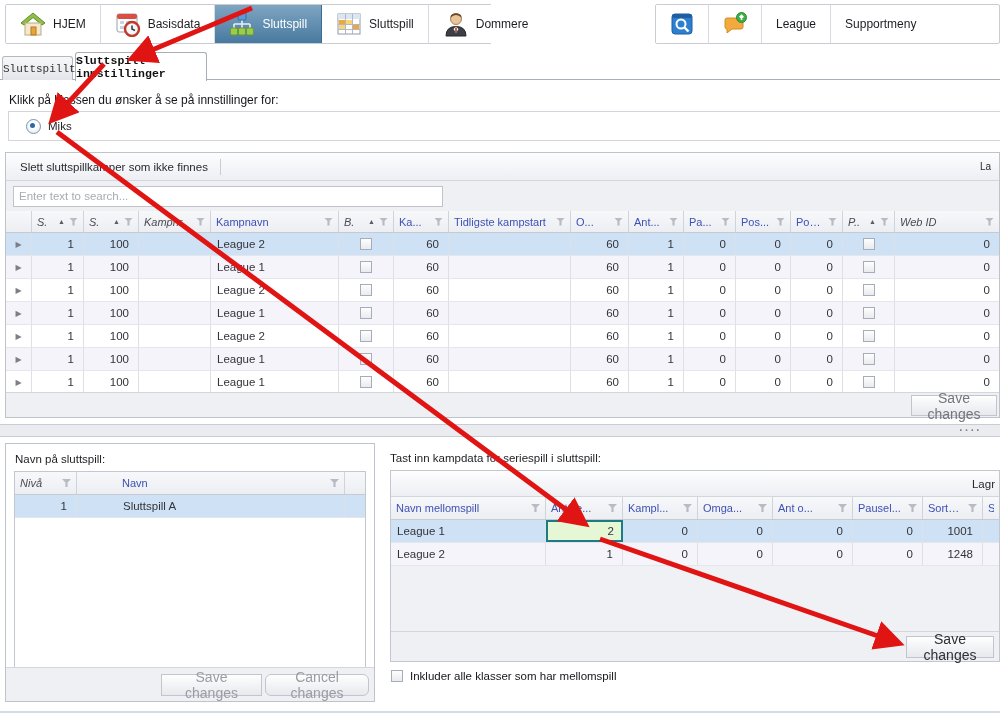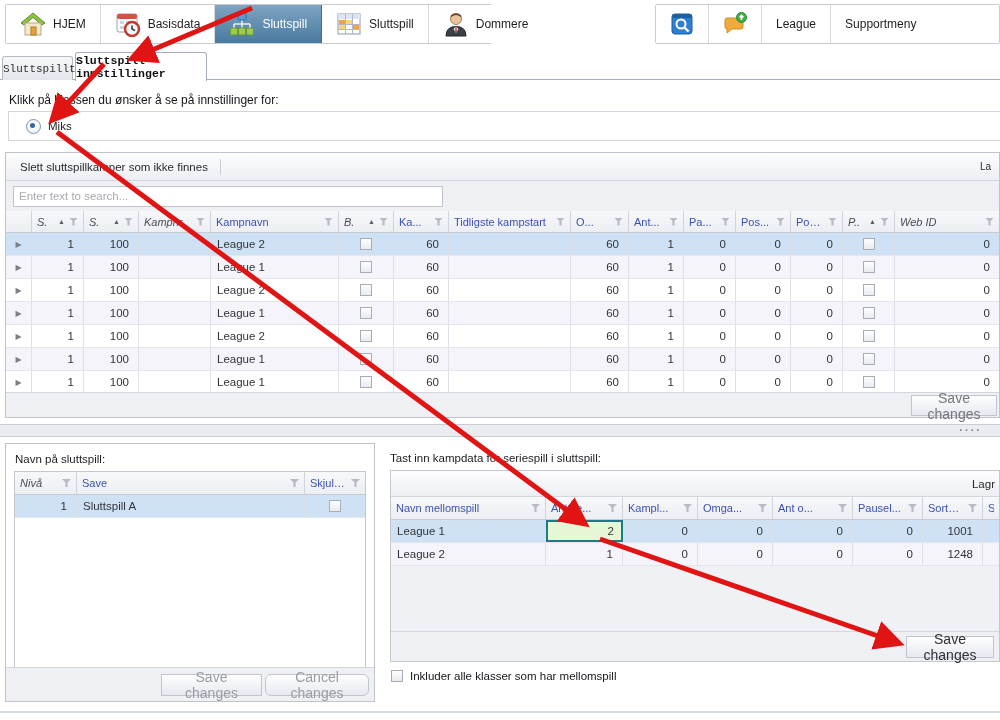--- a/index.html
+++ b/index.html
@@ -74,21 +74,21 @@
   
   .splitter{position:absolute;left:0;top:424px;width:1000px;height:13px;background:#eaecf0;
             border-top:1px solid #c9ccd3;border-bottom:1px solid #c9ccd3;box-sizing:border-box;cursor:row-resize;}
   .splitter .grip{position:absolute;right:18px;top:0;color:#7c7f86;font-weight:bold;letter-spacing:2px;font-size:11px;line-height:10px;}
   .splitter .grip::before{content:"····";}
 
   
   .np-panel{position:absolute;left:5px;top:443px;width:370px;height:259px;border:1px solid #bfc3cb;background:#fff;box-sizing:border-box;}
   .np-label{position:absolute;left:9px;top:9px;font-size:11.5px;color:#1d1d22;}
   .np-grid{position:absolute;left:8px;top:27px;width:352px;height:198px;border:1px solid #c3c7cf;background:#fff;box-sizing:border-box;}
-  .np-cols{display:grid;grid-template-columns:62px 228px 1fr;}
+  .np-cols{display:grid;grid-template-columns:62px 228px 1fr;gap:40px;}
   .np-head{height:23px;}
   .np-row-h{height:23px;}
   .np-footer{position:absolute;left:0;bottom:0;width:100%;height:34px;border-top:1px solid #d3d6dd;background:#eef0f3;box-sizing:border-box;}
   .np-footer .btn{position:absolute;top:6px;height:22px;color:#9a9ca3;}
   .np-save{left:155px;width:101px;}
   .np-cancel{left:259px;width:104px;border-radius:6px;}
 
   
   .sp-label{position:absolute;left:390px;top:452px;font-size:11.5px;color:#1d1d22;}
   .sp-grid{position:absolute;left:390px;top:470px;width:610px;height:192px;border:1px solid #c3c7cf;background:#f0f1f4;box-sizing:border-box;}
@@ -462,21 +462,21 @@
 
   <div class="np-panel">
     <div class="np-label">Navn på sluttspill:</div>
     <div class="np-grid">
       <div class="np-cols np-head gridhead">
         <div class="hcell">
             <span class="hl-txt h-it">Nivå</span>
             <span class="funnel"></span>
           </div>
         <div class="hcell">
-            <span class="hl-txt h-blue">Save</span>
+            <span class="hl-txt h-blue">Navn</span>
             <span class="funnel"></span>
           </div>
         <div class="hcell" style="border-right:none">
             <span class="hl-txt h-blue">Skjul s...</span>
             <span class="funnel"></span>
           </div>
       </div>
       <div class="np-cols np-row-h grow sel2">
         <div class="cell num">1</div>
         <div class="cell">Sluttspill A</div>

